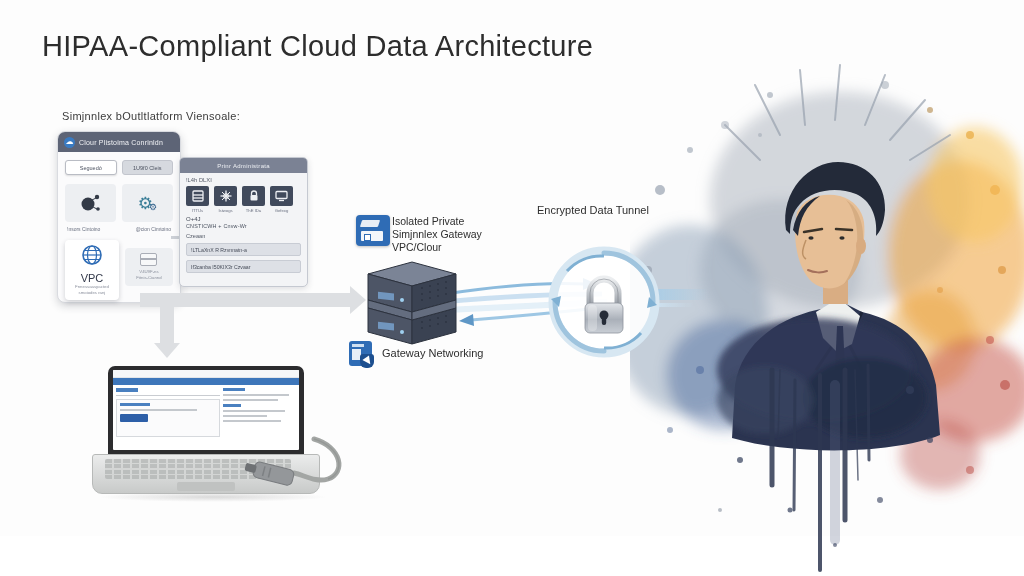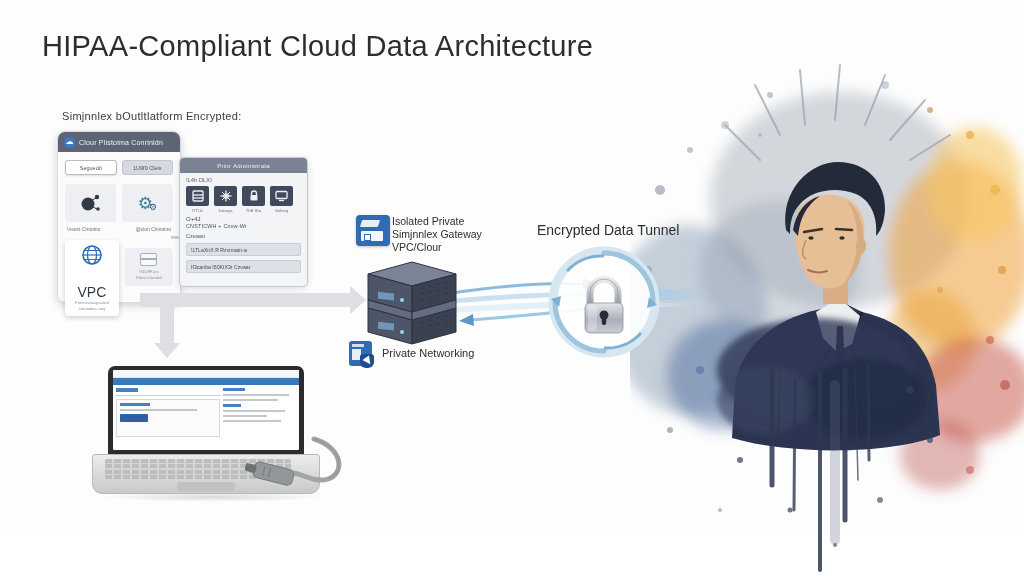--- a/index.html
+++ b/index.html
@@ -27,21 +27,21 @@
   .btn.gray{background:#d6d9df;border:1px solid #c2c5cd;}
   .tilerow{display:flex;gap:6px;margin-top:9px;}
   .tile{flex:1;height:38px;background:#edeff2;border-radius:4px;display:flex;align-items:center;justify-content:center;}
   .gearbig{color:#3b7e98;font-size:17px;line-height:1;}
   .gearsmall{color:#2f5f8a;font-size:9px;line-height:1;margin-left:-4px;margin-top:8px;}
   .labelrow{display:flex;justify-content:space-between;margin-top:4px;padding:0 2px;
             font-size:5px;color:#6a7080;}
   .cardrow{display:flex;gap:6px;margin-top:8px;align-items:flex-start;}
   .vpccard{width:52px;background:#ffffff;border-radius:4px;box-shadow:0 2px 5px rgba(40,45,60,.22);
            padding:4px 2px 4px 2px;text-align:center;}
-  .vpct{font-size:14px;color:#33394a;margin-top:14px;}
+  .vpct{font-size:11px;color:#33394a;margin-top:2px;}
   .vpcs{font-size:4.3px;color:#8a8f9c;line-height:1.35;}
   .sidecard{width:46px;background:#edeff2;border-radius:4px;padding:5px 2px;text-align:center;margin-top:8px;}
   .winicon{width:15px;height:11px;border:1.5px solid #a9adb6;border-radius:2px;margin:0 auto 3px auto;position:relative;background:#f7f8f9;}
   .winicon::after{content:"";position:absolute;left:0;right:0;top:4px;height:1.5px;background:#a9adb6;}
 
   
   .panel2{position:absolute;left:179px;top:157px;width:127px;height:128px;background:#f3f4f6;
           border:1px solid #c5c9d1;border-radius:5px;box-shadow:0 2px 6px rgba(40,45,60,.15);}
   .p2-header{height:15px;background:#7b8294;border-radius:4px 4px 0 0;display:flex;align-items:center;
              justify-content:center;color:#eef0f4;font-size:6px;letter-spacing:.3px;}
@@ -78,21 +78,21 @@
   
   .pn-icon{position:absolute;left:349px;top:341px;width:23px;height:25px;background:#2f6cb5;border-radius:3px;}
   .pn-icon .bar{position:absolute;left:3px;top:3px;width:12px;height:3px;background:#cfe0f2;}
   .pn-icon .grid{position:absolute;left:3px;top:8px;width:9px;height:11px;background:#e7eef7;}
   .pn-shield{position:absolute;left:360px;top:354px;width:14px;height:14px;background:#1d4f8f;border-radius:3px 3px 6px 6px;}
   .pn-cursor{position:absolute;left:364px;top:357px;width:0;height:0;border-top:8px solid #ffffff;
              border-left:4px solid transparent;border-right:4px solid transparent;transform:rotate(-35deg);}
   .pn-label{position:absolute;left:382px;top:347px;font-size:11px;color:#2e2e2e;}
 
   
-  .tunnel-label{position:absolute;left:537px;top:222px;font-size:14px;color:#2e2e2e;}
+  .tunnel-label{position:absolute;left:537px;top:204px;font-size:11px;color:#2e2e2e;}
   .ring{position:absolute;left:547px;top:245px;width:114px;height:114px;}
   .band-right{position:absolute;left:652px;top:289px;width:58px;height:11px;border-radius:5px;
               background:linear-gradient(to right,#a9cde6,rgba(255,255,255,0));}
   .band-right2{position:absolute;left:652px;top:303px;width:42px;height:4px;border-radius:3px;
               background:linear-gradient(to right,#cde2f1,rgba(255,255,255,0));}
 
   svg.abs{position:absolute;}
 
   
   .laptop{position:absolute;left:92px;top:362px;width:260px;height:150px;}
@@ -121,21 +121,21 @@
   .lt-pad{position:absolute;left:84px;top:27px;width:58px;height:9px;background:#c0c2c1;border-radius:2px;}
   .lt-shadow{position:absolute;left:6px;top:130px;width:230px;height:10px;border-radius:50%;
              background:radial-gradient(ellipse at center, rgba(60,60,60,.18), rgba(0,0,0,0) 70%);}
 </style>
 </head>
 <body>
 
 <div class="stage">
 
   <div class="title">HIPAA-Compliant Cloud Data Architecture</div>
-  <div class="subtitle">Simjnnlex bOutltlatform Encrypted:</div>
+  <div class="subtitle">Simjnnlex bOutltlatform Viensoale:</div>
 
   <svg class="abs" style="left:630px;top:40px" width="394" height="536" viewBox="0 0 394 536">
     <defs>
       <filter id="blur7" x="-40%" y="-40%" width="180%" height="180%">
           <feGaussianBlur stdDeviation="7"></feGaussianBlur>
         </filter>
       <filter id="blur3" x="-40%" y="-40%" width="180%" height="180%">
           <feGaussianBlur stdDeviation="3"></feGaussianBlur>
         </filter>
     </defs>
@@ -422,21 +422,21 @@
       <rect x="-2.2" y="15" width="4.4" height="9" rx="2" fill="#262c38"></rect>
     </g>
   </svg>
 
   <div class="pn-icon">
     <div class="bar"></div>
       <div class="grid"></div>
   </div>
   <div class="pn-shield"></div>
   <div class="pn-cursor"></div>
-  <div class="pn-label">Private Networking</div>
+  <div class="pn-label">Gateway Networking</div>
 
   <div class="laptop">
     <div class="lt-shadow"></div>
     <div class="lt-screen">
       <div class="lt-inner">
         <div class="lt-strip"></div>
         <div class="lt-bluebar"></div>
         <div class="lt-cols">
           <div class="lt-left">
             <div class="lt-chip"></div>

